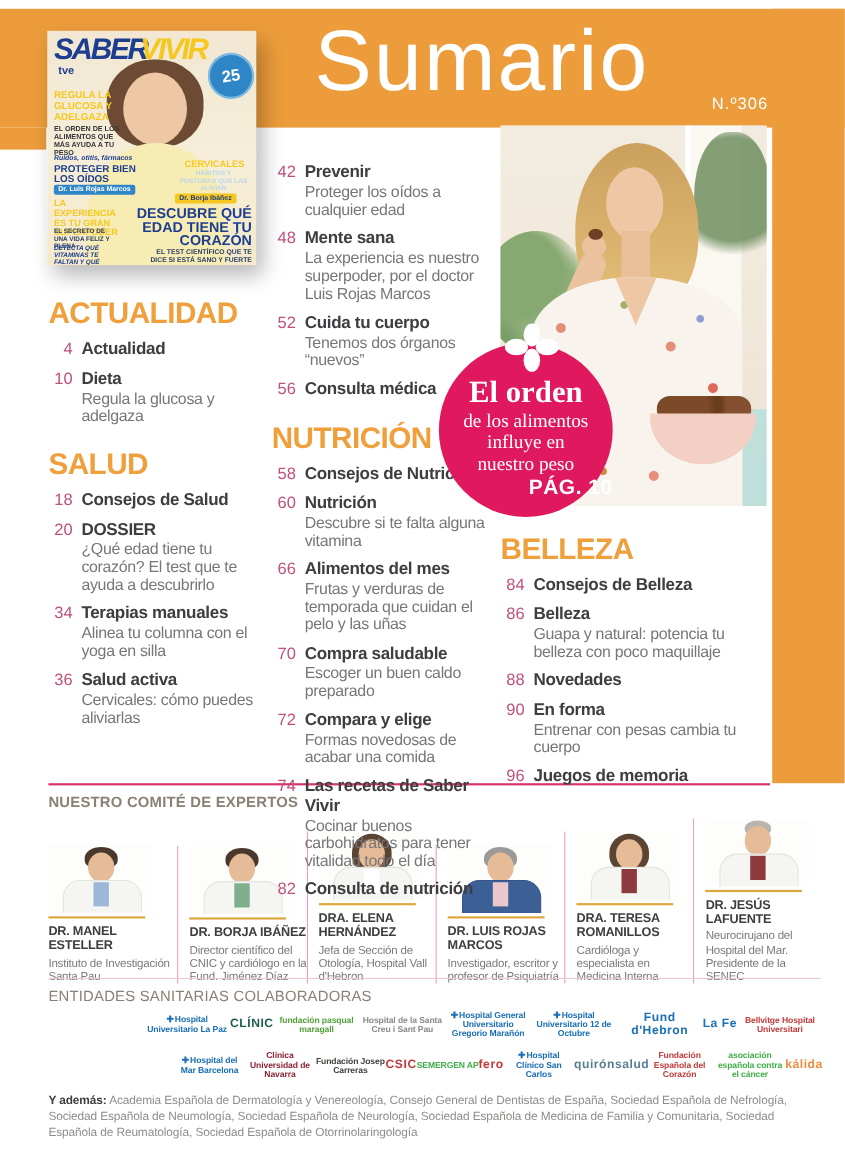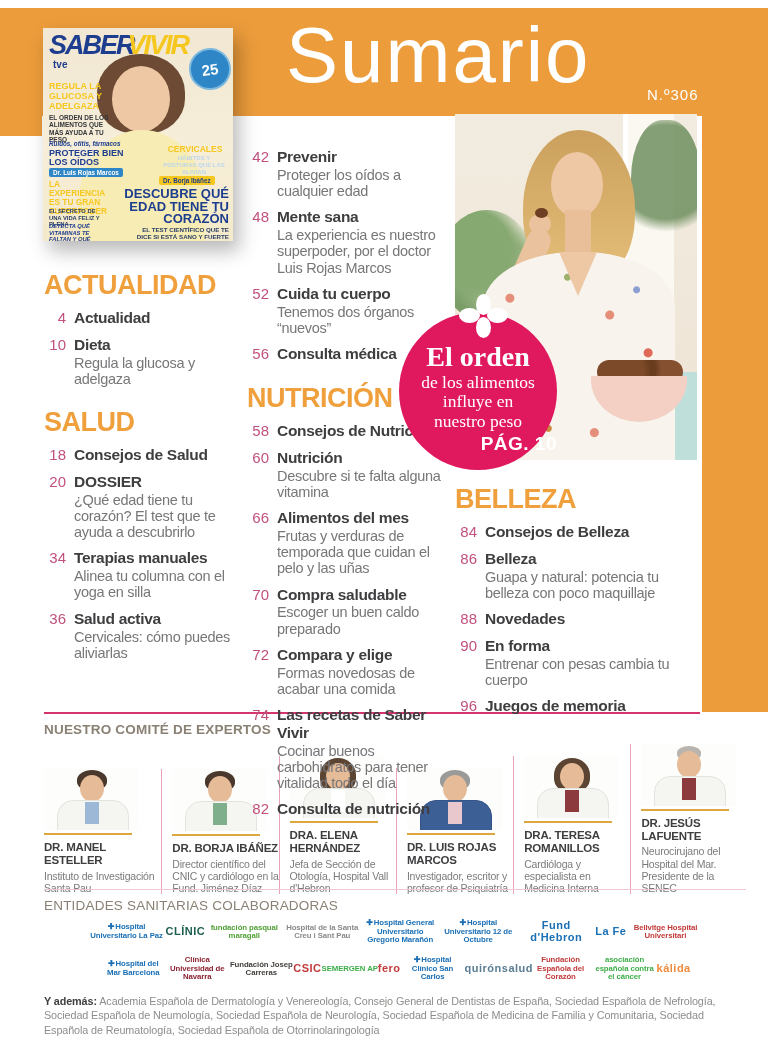--- a/index.html
+++ b/index.html
@@ -123,21 +123,21 @@
   .hair-bd{background:#b9b5ae;height:14px;left:36px;width:24px;}
   .coat-blue{background:#3c5f96;border-color:#35548a;}
   .shirt-blue{background:#9db7d6;} .shirt-green{background:#7fae8d;} .shirt-pink{background:#e8c8cc;} .shirt-red{background:#8d3a3f;} .shirt-wh{background:#fff;}
   .photo-underline{width:88px;height:2px;background:#DCA83E;margin-top:3px;}
   .expert-name{margin-top:6px;font-size:11.5px;font-weight:700;color:#3E3E40;line-height:1.15;letter-spacing:-.2px;}
   .expert-role{margin-top:2px;font-size:10.5px;color:#7B7B7D;line-height:1.15;letter-spacing:-.2px;}
 
   
   .line-light{left:44px;top:889px;width:702px;height:1px;background:#EFC6D6;}
   .entities-h{left:44px;top:898px;font-size:13.5px;font-weight:400;color:#8A8174;letter-spacing:.2px;}
-  .logo-row{left:44px;width:704px;display:flex;align-items:center;justify-content:center;}
+  .logo-row{left:44px;width:704px;display:flex;align-items:center;justify-content:flex-end;}
   #logo-row1{top:916px;height:32px;}
   #logo-row2{top:953px;height:32px;}
   .logo{font-size:7.8px;font-weight:700;text-align:center;line-height:1.08;letter-spacing:-.1px;}
   #logo-row1 .logo{max-width:78px;}
   #logo-row2 .logo{max-width:64px;}
   .lg-blue{color:#1A6FB5;} .lg-green{color:#1B5E4F;} .lg-lime{color:#53A03A;} .lg-gray{color:#8a8a8a;}
   .lg-red{color:#C23A3A;} .lg-dred{color:#8C2332;} .lg-dark{color:#44403c;} .lg-teal{color:#5A7D93;}
   .lg-orange{color:#F08A3C;} .lg-grn2{color:#3FAE49;}
   .lg-big{font-size:11px;letter-spacing:.5px;}
   .cross{font-size:8px;margin-right:1px;}

